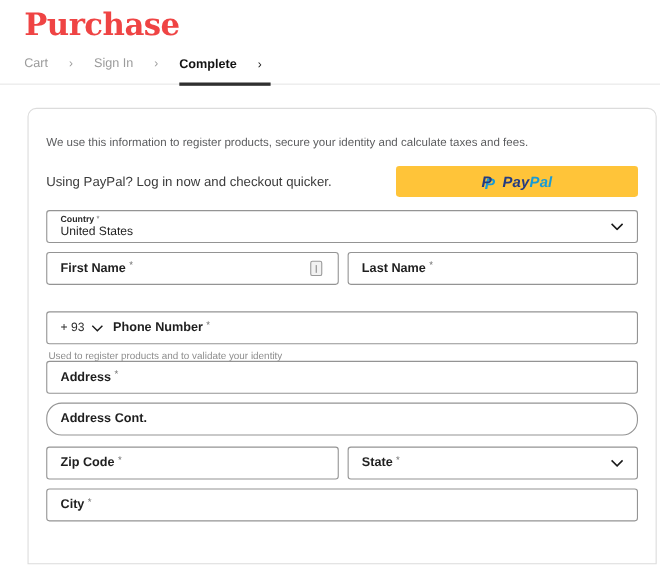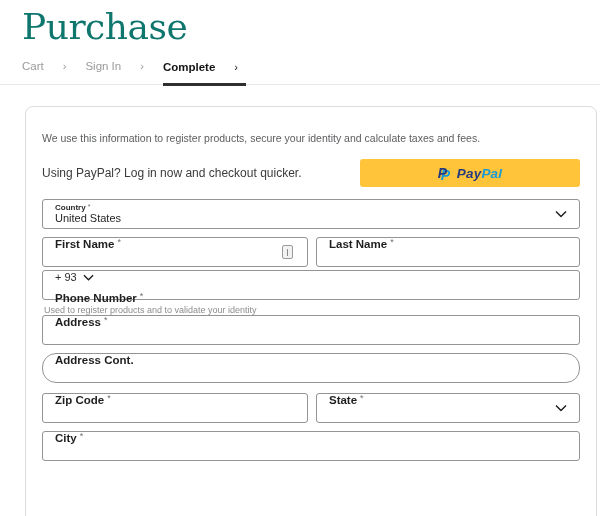--- a/index.html
+++ b/index.html
@@ -1,20 +1,20 @@
 <!DOCTYPE html>
 <html><head>
 <meta charset="utf-8">
 <style>
   * { margin:0; padding:0; box-sizing:border-box; }
   html,body { width:600px; height:516px; background:#fff; overflow:hidden;
               font-family:"Liberation Sans", sans-serif; color:#1a1a1a; }
 
-  .page-title { font-family:"DejaVu Serif","Liberation Serif",serif; font-weight:normal;
-                font-size:36px; letter-spacing:-0.5px; padding:6px 0 0 22px; color:#0f766e; }
+  .page-title { font-family:"DejaVu Serif","Liberation Serif",serif; font-weight:bold;
+                font-size:28px; letter-spacing:-0.5px; padding:6px 0 0 22px; color:#ef4444; }
 
   
   .crumb-bar { margin-top:13px; padding-left:22px; border-bottom:1px solid #e7e7e7;
                display:flex; align-items:flex-end; }
   .crumb-item { font-size:11.5px; color:#9b9b9b; padding-bottom:12px; cursor:pointer; }
   .crumb-sep { font-size:11px; color:#9b9b9b; padding:0 19px 12px 19px; }
   .crumb-active-group { display:flex; align-items:flex-end; border-bottom:3px solid #2f2f2f;
                         margin-bottom:-2px; }
   .crumb-active-group .crumb-item { color:#141414; font-weight:bold; padding-bottom:10px; }
   .crumb-active-group .crumb-sep { color:#141414; padding:0 8px 10px 19px; }
@@ -35,35 +35,35 @@
   .pp-mono .pp-back { position:absolute; left:3px; top:2px; }
   .pp-mono .pp-front { position:absolute; left:0; top:0; }
   .pp-word { font-weight:bold; font-style:italic; font-size:13.5px; letter-spacing:0.2px; }
 
   .or-divider { display:flex; align-items:center; margin-top:9px; }
   .or-divider .line { flex:1; height:1px; background:#e3e3e3; }
   .or-divider .or-text { font-size:10.5px; color:#6b6b6b; padding:0 13px; }
 
   
   .field { border:1px solid #949494; border-radius:3px; height:30px; position:relative;
-           display:flex; padding:0 12px; cursor:text; background:#fff; }
+           display:flex; align-items:center; padding:0 12px; cursor:text; background:#fff; }
   .field-label { font-size:11.5px; font-weight:bold; color:#1f1f1f; }
   .ast { font-size:9px; color:#6f6f6f; font-weight:normal; position:relative; top:-3px; margin-left:3px; }
   .select-field { cursor:pointer; flex-direction:column; align-items:flex-start; justify-content:center; }
   .select-field .mini-label { font-size:8px; font-weight:bold; color:#2b2b2b; line-height:9px; }
   .select-field .mini-label .ast { font-size:7px; top:-1px; margin-left:2px; }
   .select-field .select-value { font-size:11px; color:#1f1f1f; line-height:13px; }
   .chevron { position:absolute; right:12px; top:50%; transform:translateY(-50%); display:flex; }
 
   .row { display:flex; gap:8px; }
   .half-l { width:272px; } .half-r { width:270px; }
 
   .mt-country { margin-top:12px; }
   .mt-names { margin-top:8px; }
-  .mt-phone { margin-top:3px;flex-direction:column; }
+  .mt-phone { margin-top:24px; }
   .mt-address { }
   .mt-addr2 { margin-top:8px;border-radius:14px; }
   .mt-zip { margin-top:10px; }
   .mt-city { margin-top:8px; }
 
   .phone-field { gap:9px; cursor:text; }
   .dial-group { display:flex; align-items:center; gap:6px; cursor:pointer; }
   .dial-code { font-size:11px; color:#2b2b2b; }
   .helper-text { font-size:9px; color:#8d8d8d; margin-top:5px; padding-left:2px; }
 

